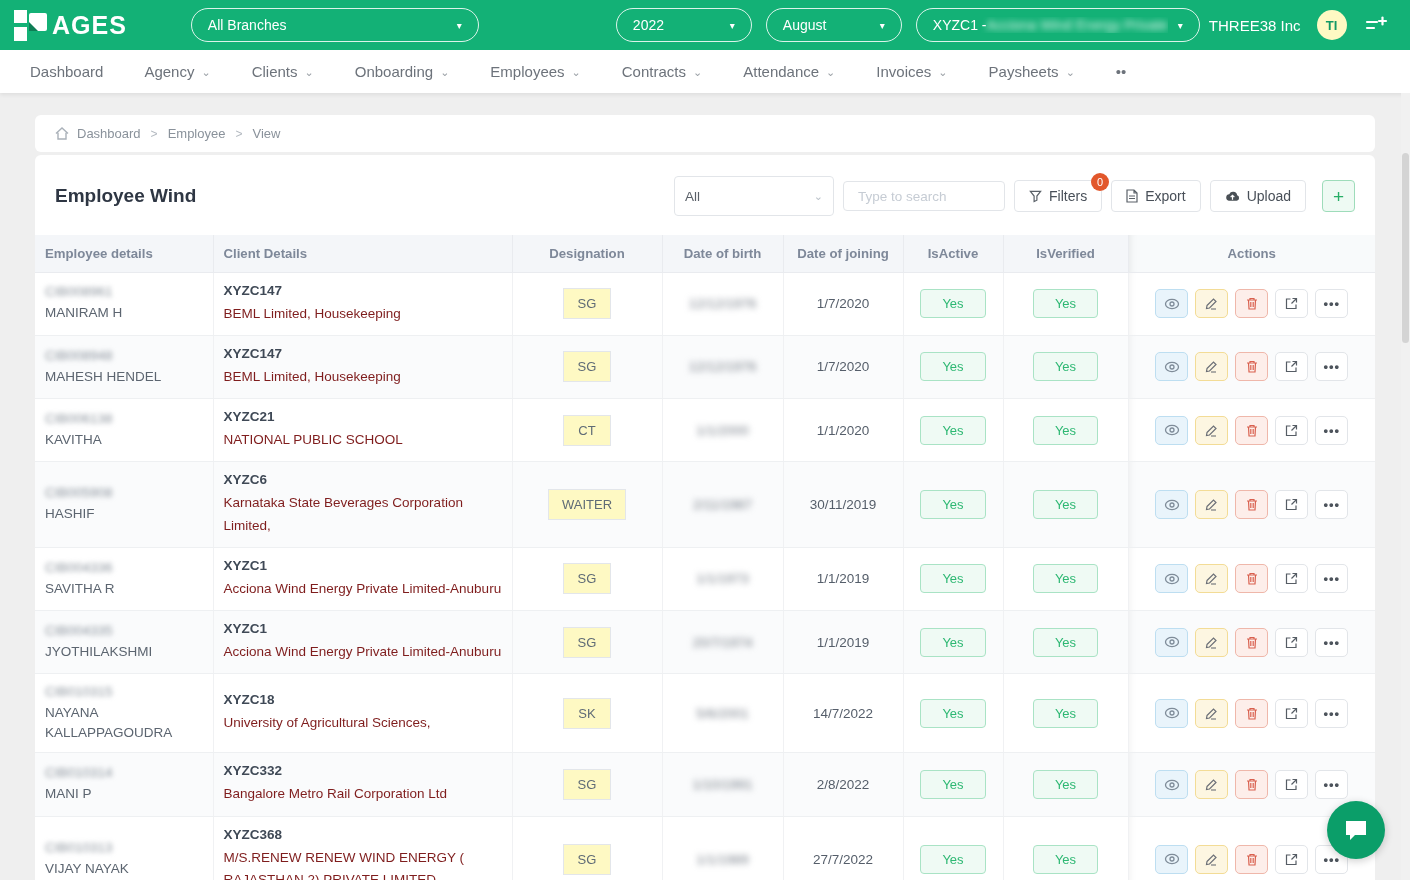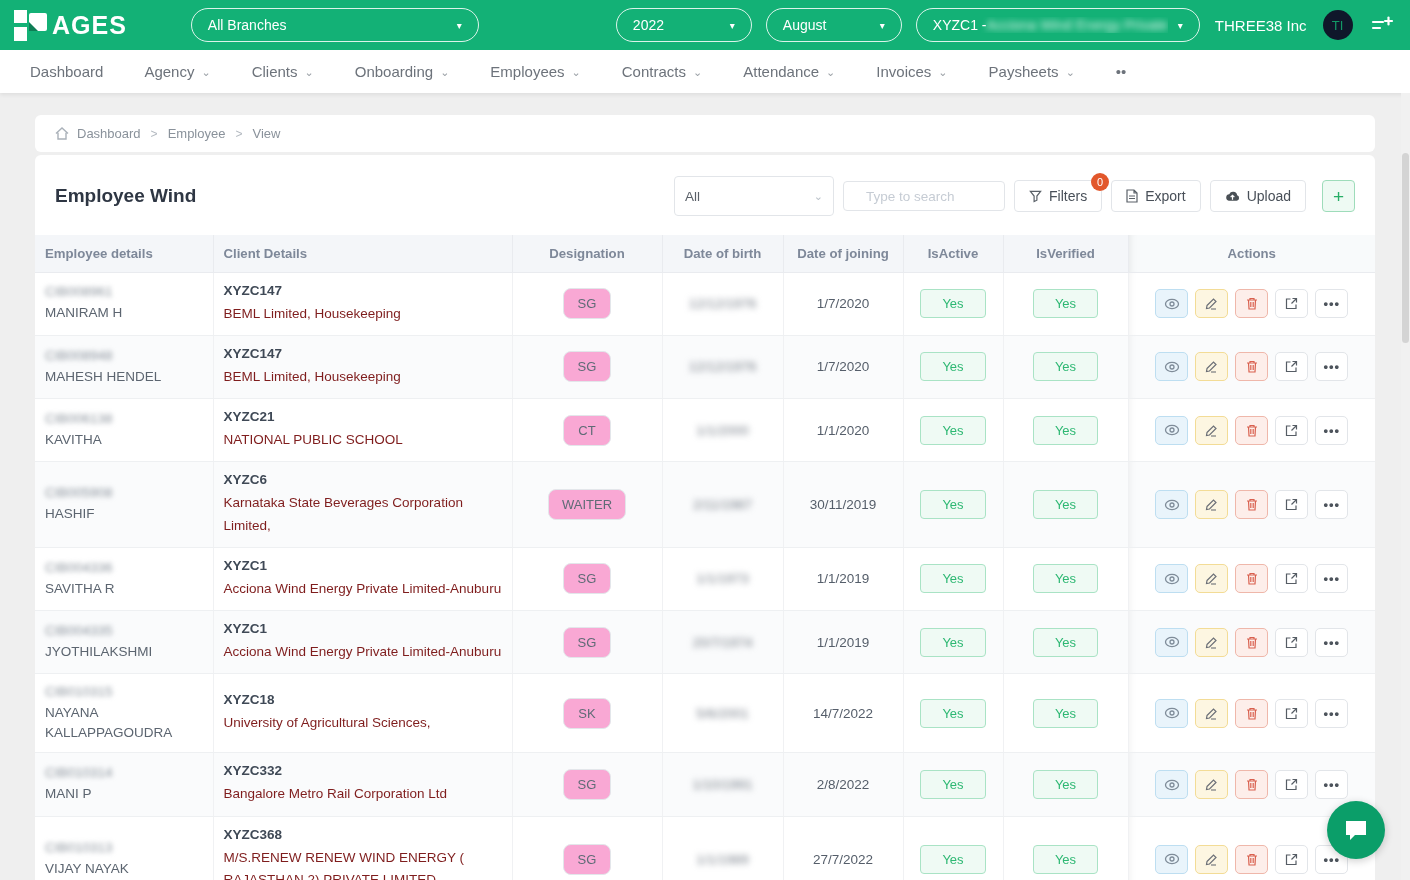--- a/index.html
+++ b/index.html
@@ -28,25 +28,25 @@
     color:#fff; display:flex; align-items:center; justify-content:space-between;
     padding:0 16px; font-size:14px; cursor:pointer; flex-shrink:0;
   }
   .pill .caret { font-size:10px; margin-left:10px; color:#fff; }
   .pill-branch { width:288px; margin-left:64px;gap:20px; }
   .pill-year   { width:136px; margin-left:137px; }
   .pill-month  { width:136px; margin-left:14px; }
   .pill-client { width:284px; margin-left:14px; }
   .pill-client .txt { white-space:nowrap; overflow:hidden; display:flex; align-items:center; }
   .redacted-w { filter:blur(3px); opacity:.85; }
-  .company-name { color:#fff; font-size:15px; margin-left:15px; white-space:nowrap; }
+  .company-name { color:#fff; font-size:15px; margin-left:9px; white-space:nowrap; }
   .avatar {
-    width:30px; height:30px; border-radius:50%; background:#0f172a; color:#129966;
+    width:30px; height:30px; border-radius:50%; background:#fef9c3; color:#129966;
     display:flex; align-items:center; justify-content:center;
-    font-size:13px; font-weight:normal; margin-left:16px; cursor:pointer; flex-shrink:0;
+    font-size:13px; font-weight:bold; margin-left:16px; cursor:pointer; flex-shrink:0;
   }
   .playlist-icon { margin-left:17px; cursor:pointer; display:flex; }
   
   .nav-bar {
     height:43px; background:#fff; display:flex; align-items:center; gap:41px;
     padding:0 30px; box-shadow:0 2px 4px rgba(0,0,0,0.07); position:relative; z-index:4;
   }
   .nav-item { display:flex; align-items:center; gap:7px; font-size:15px; color:#6d737b; cursor:pointer; white-space:nowrap; }
   .nav-item .nav-caret { font-size:11px; color:#9aa0a6; margin-top:2px; }
   
@@ -67,21 +67,21 @@
   .page-title { font-size:19px; font-weight:bold; color:#2e3643; }
   .controls { margin-left:auto; display:flex; align-items:center; gap:9px; }
   .mini-select {
     width:160px; height:40px; border:1px solid #e2e5e9; border-radius:4px;
     display:flex; align-items:center; justify-content:space-between;
     padding:0 10px; font-size:13.5px; color:#5a6068; cursor:pointer;
   }
   .mini-select .caret { color:#b9c0c8; font-size:11px; }
   .search-input {
     width:162px; height:30px; border:1px solid #e2e5e9; border-radius:4px;
-    padding:0 22px; font-size:13.5px; color:#4a5056; font-family:"Liberation Sans",sans-serif;
+    padding:0 14px; font-size:13.5px; color:#4a5056; font-family:"Liberation Sans",sans-serif;
   }
   .search-input::placeholder { color:#c6ccd4; }
   .tool-btn {
     height:32px; padding:0 14px; background:#fff; border:1px solid #e2e5e9; border-radius:4px;
     display:inline-flex; align-items:center; gap:7px; font-size:14px; color:#484f58;
     cursor:pointer; position:relative; font-family:"Liberation Sans",sans-serif;
   }
   .filters-badge {
     position:absolute; top:-8px; right:-8px; width:18px; height:18px; border-radius:50%;
     background:#e2572b; color:#fff; font-size:11px; display:flex; align-items:center; justify-content:center;
@@ -107,21 +107,21 @@
   }
   tbody td:last-child { border-right:none; box-shadow:inset 8px 0 8px -8px rgba(0,0,0,0.07); }
   tbody tr:nth-child(even) { background:#fafbfc; }
   td.al { text-align:left; }
   .emp-id { color:#8b939c; filter:blur(2.5px); margin-bottom:4px; }
   .emp-name { color:#5c6570; line-height:1.45; }
   .client-code { font-weight:bold; color:#3f4956; margin-bottom:5px; }
   .client-name { color:#7f1d1d; line-height:1.65; }
   .dob { filter:blur(3px); color:#767d87; }
   .desig-badge {
-    display:inline-block; background:#f9a8d4; border:1px solid #e3e6ea; border-radius:8px;
+    display:inline-block; background:#fef9c3; border:1px solid #e3e6ea; border-radius:0;
     padding:7px 13px; color:#5f6b76; font-size:13px; min-width:48px;
   }
   .yes-badge {
     display:inline-block; background:#effaf4; border:1px solid #a9e3c5; border-radius:4px;
     padding:6px 21px; color:#2eb873; font-size:13px;
   }
   .actions { display:flex; justify-content:center; gap:7px; }
   .act {
     width:33px; height:29px; border-radius:5px; display:flex; align-items:center; justify-content:center;
     cursor:pointer; border:1px solid transparent; background:#fff; padding:0;

